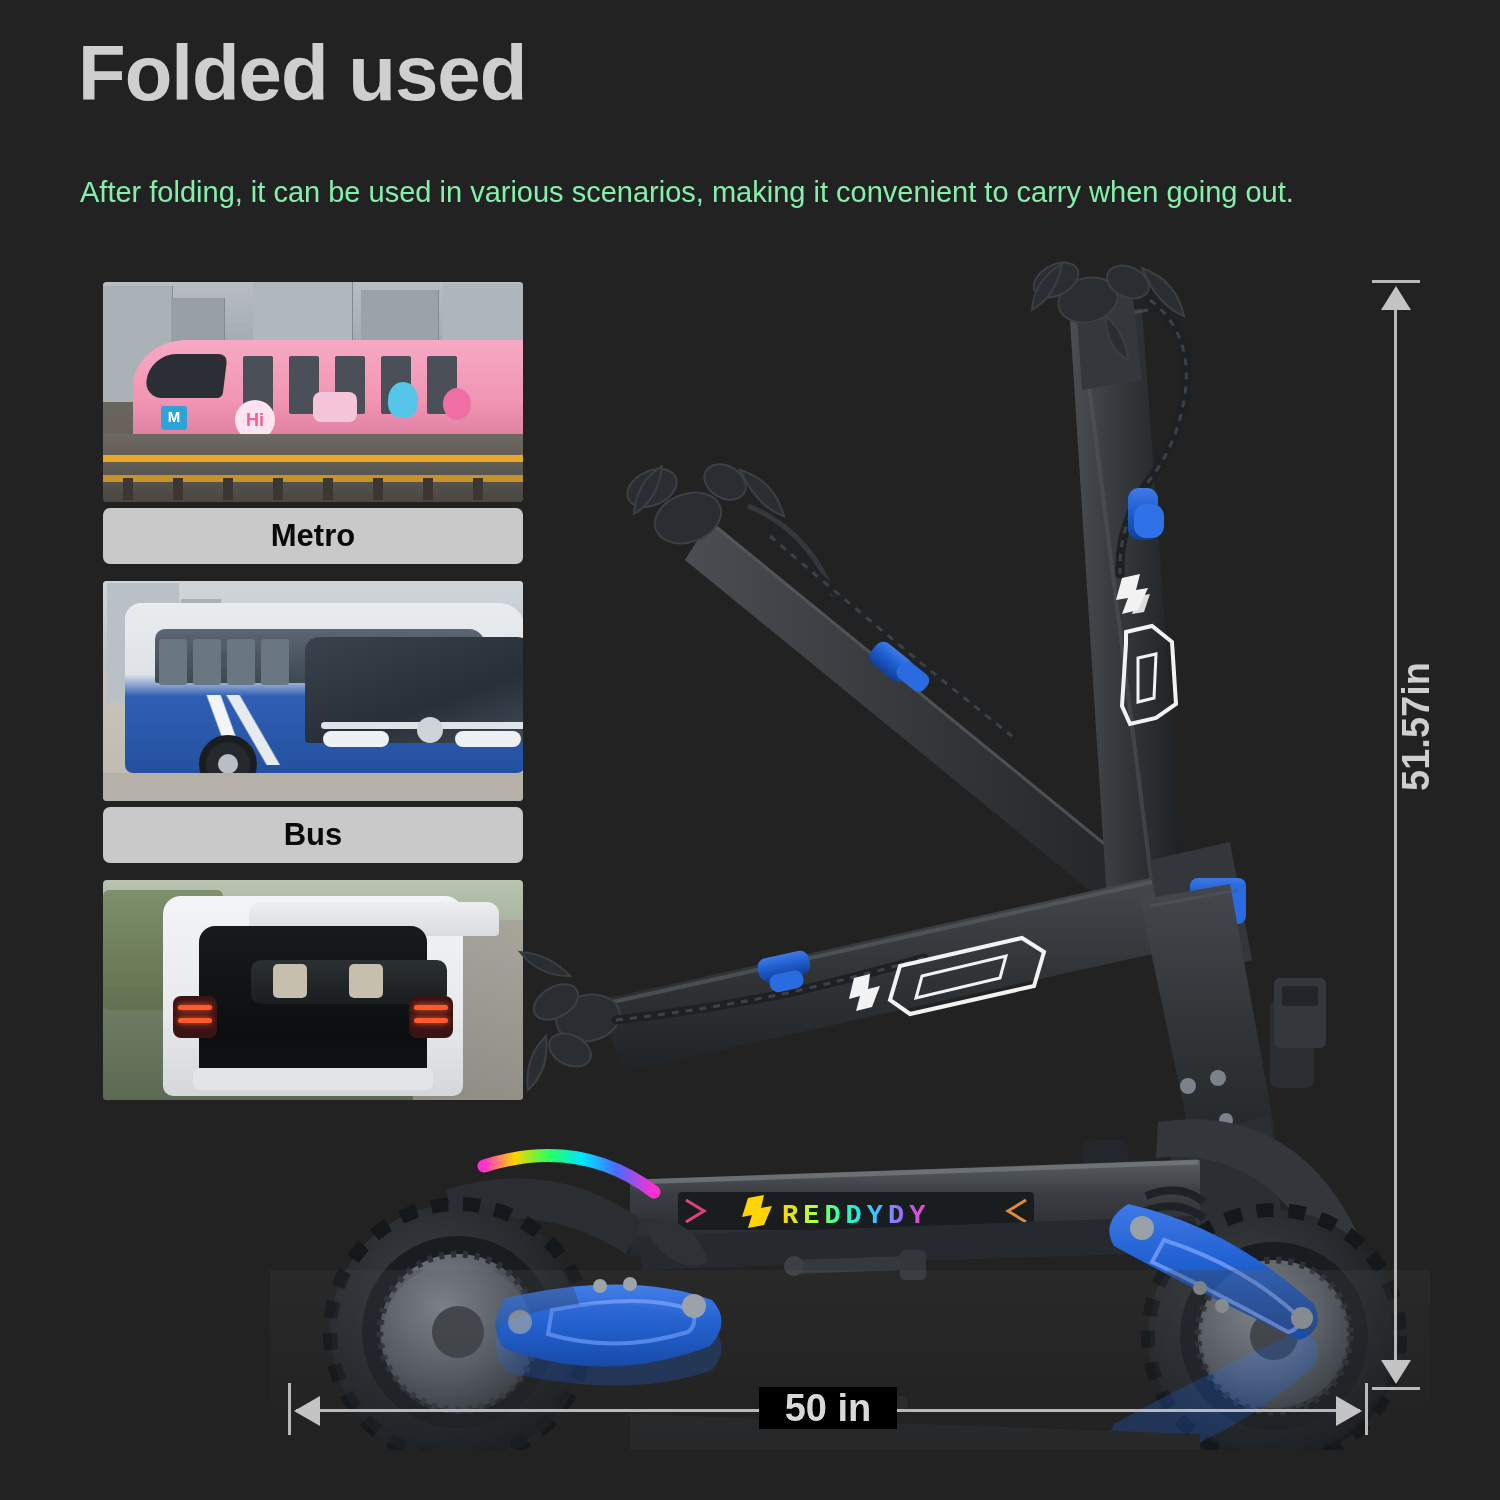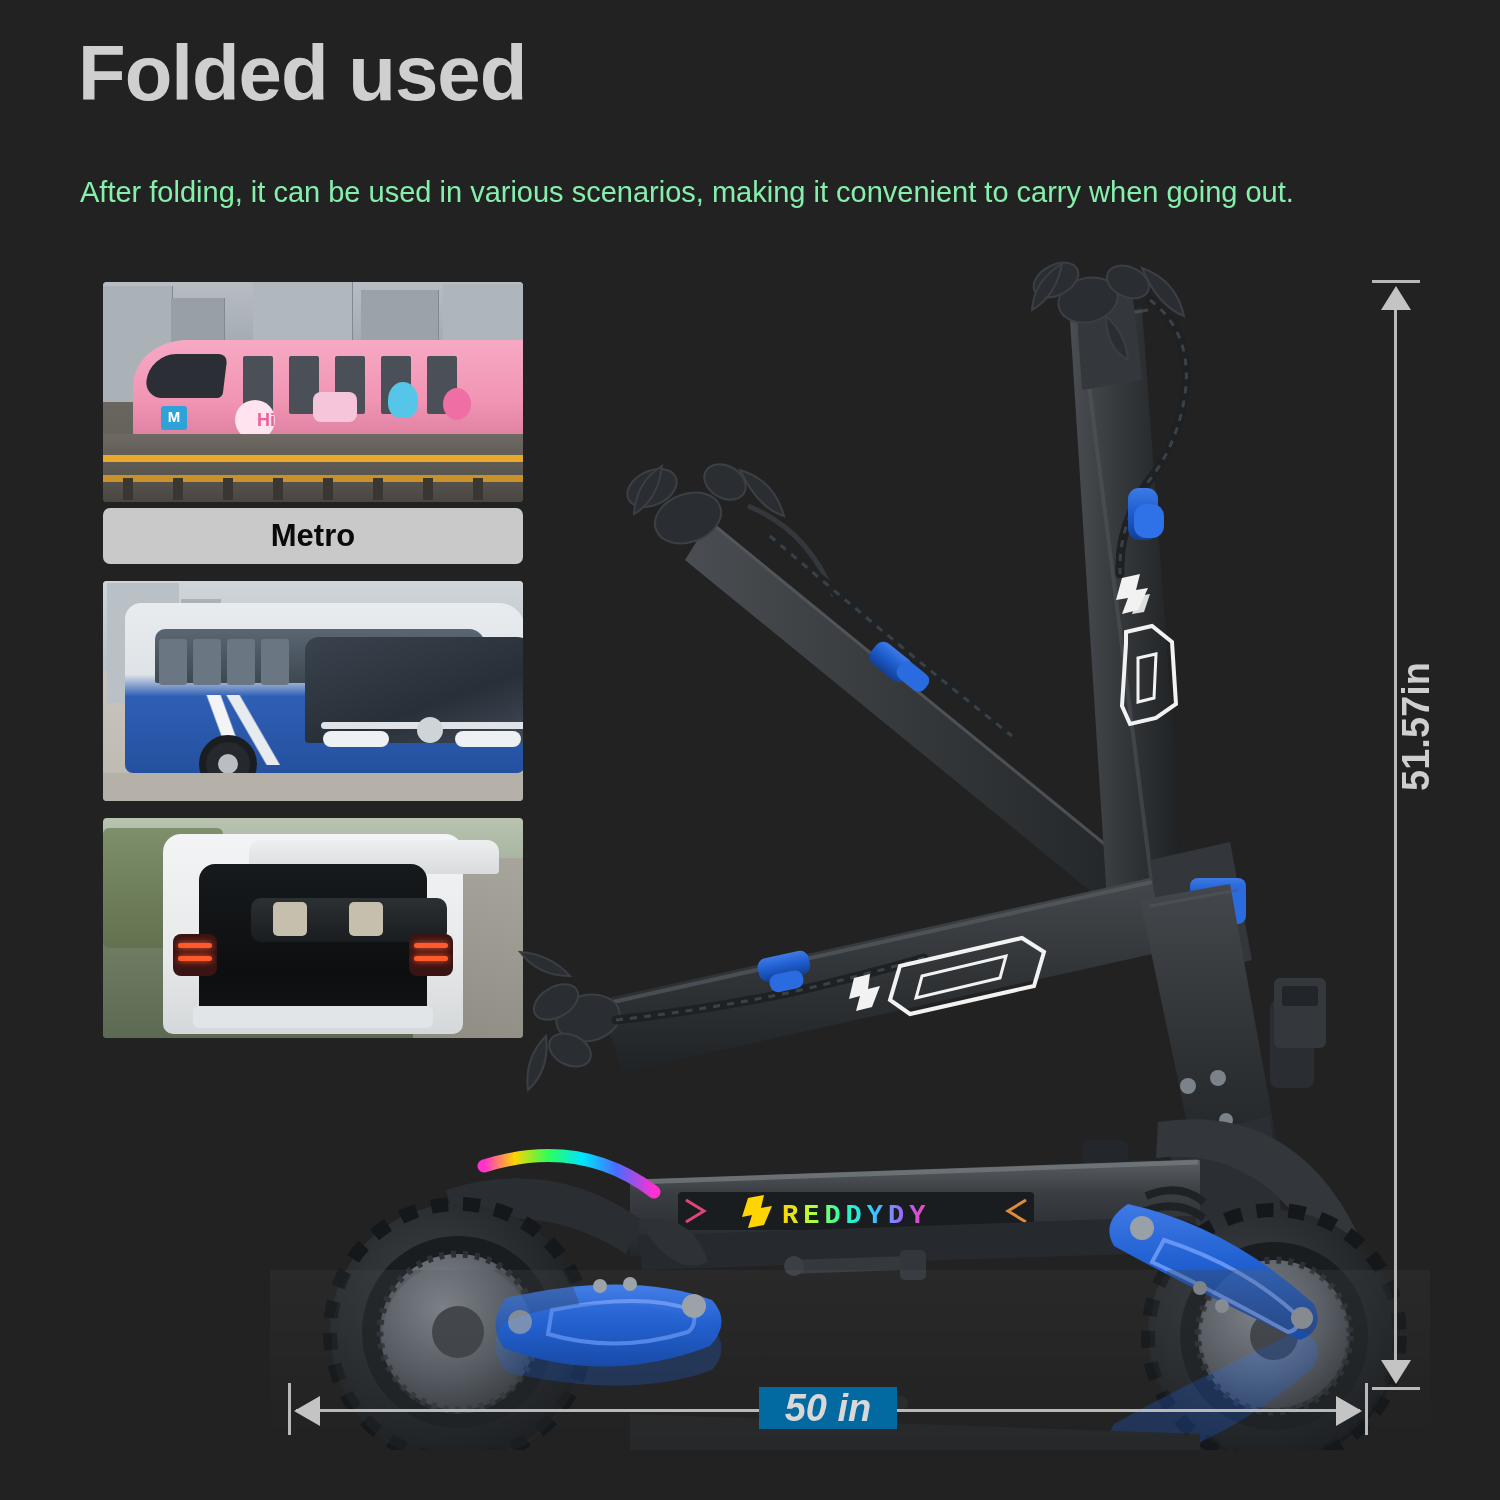--- a/index.html
+++ b/index.html
@@ -84,21 +84,21 @@
   .ph-metro .train .doors { position:absolute; top:16px; left:110px; display:flex; gap:16px; }
   .ph-metro .train .doors span { display:block; width:30px; height:58px; background:#4b4f57; border-radius:2px; }
   .ph-metro .train .mlogo {
     position:absolute; left:28px; top:66px; width:26px; height:24px;
     background:#2fa3d8; border-radius:3px; color:#fff; font-size:15px; font-weight:bold;
     text-align:center; line-height:22px;
   }
   .ph-metro .train .hi {
     position:absolute; left:102px; top:60px; width:40px; height:40px; border-radius:50%;
     background:#ffe3ee; color:#f0619a; font-size:18px; font-weight:bold;
-    text-align:right; line-height:40px;
+    text-align:center; line-height:40px;
   }
   .ph-metro .train .deco1 { position:absolute; left:180px; top:52px; width:44px; height:30px; background:#f5c6d9; border-radius:8px; }
   .ph-metro .train .deco2 { position:absolute; left:255px; top:42px; width:30px; height:36px; background:#55c6e8; border-radius:50% 50% 40% 40%; }
   .ph-metro .train .deco3 { position:absolute; left:310px; top:48px; width:28px; height:32px; background:#ef6fa4; border-radius:50%; }
   .ph-metro .rails { position:absolute; left:0; right:0; bottom:0; height:68px; background:linear-gradient(180deg,#6e6a62,#4a4743); }
   .ph-metro .rail-y { position:absolute; left:0; right:0; height:7px; background:#e8a92b; }
   .ph-metro .ry1 { bottom:40px; }
   .ph-metro .ry2 { bottom:20px; background:#c9912a; }
   .ph-metro .tie { position:absolute; bottom:2px; width:10px; height:22px; background:#3a3733; }
 
@@ -199,21 +199,21 @@
   .dim-h .line { position:absolute; top:26px; left:8px; right:8px; height:3px; background:#b9b9b9; }
   .dim-h .cap { position:absolute; top:0px; width:3px; height:52px; background:#b9b9b9; }
   .dim-h .cap-l { left:0; } .dim-h .cap-r { right:0; }
   .dim-h .arw { position:absolute; top:13px; width:0; height:0; border-top:15px solid transparent; border-bottom:15px solid transparent; }
   .dim-h .arw-l { left:6px; border-right:26px solid #c4c4c4; }
   .dim-h .arw-r { right:6px; border-left:26px solid #c4c4c4; }
   .dim-h-label {
     position:absolute; left:0; right:0; top:4px; text-align:center;
     font-size:38px; font-weight:bold; color:#d8d8d8;
   }
-  .dim-h-label span { background:#0369a1; padding:0 26px;font-style:italic; }
+  .dim-h-label span { background:#000000; padding:0 26px; }
 </style>
 </head>
 <body>
 
 <div class="page-title">Folded used</div>
 <div class="page-subtitle">After folding, it can be used in various scenarios, making it convenient to carry when going out.</div>
 
 <div class="cards">
 
   <div class="card">
@@ -273,20 +273,21 @@
         <div class="chrome"></div>
         <div class="emblem"></div>
         <div class="headl hl1"></div>
           <div class="headl hl2"></div>
       </div>
       <div class="wheel wh1">
           <div class="hub"></div>
         </div>
       <div class="road"></div>
     </div>
+    <div class="card-label">Bus</div>
   </div>
 
   <div class="card">
     <div class="card-photo ph-trunk">
       <div class="grass"></div>
       <div class="roadstrip"></div>
       <div class="hedge"></div>
       <div class="car">
         <div class="hatch"></div>
         <div class="cavity">

